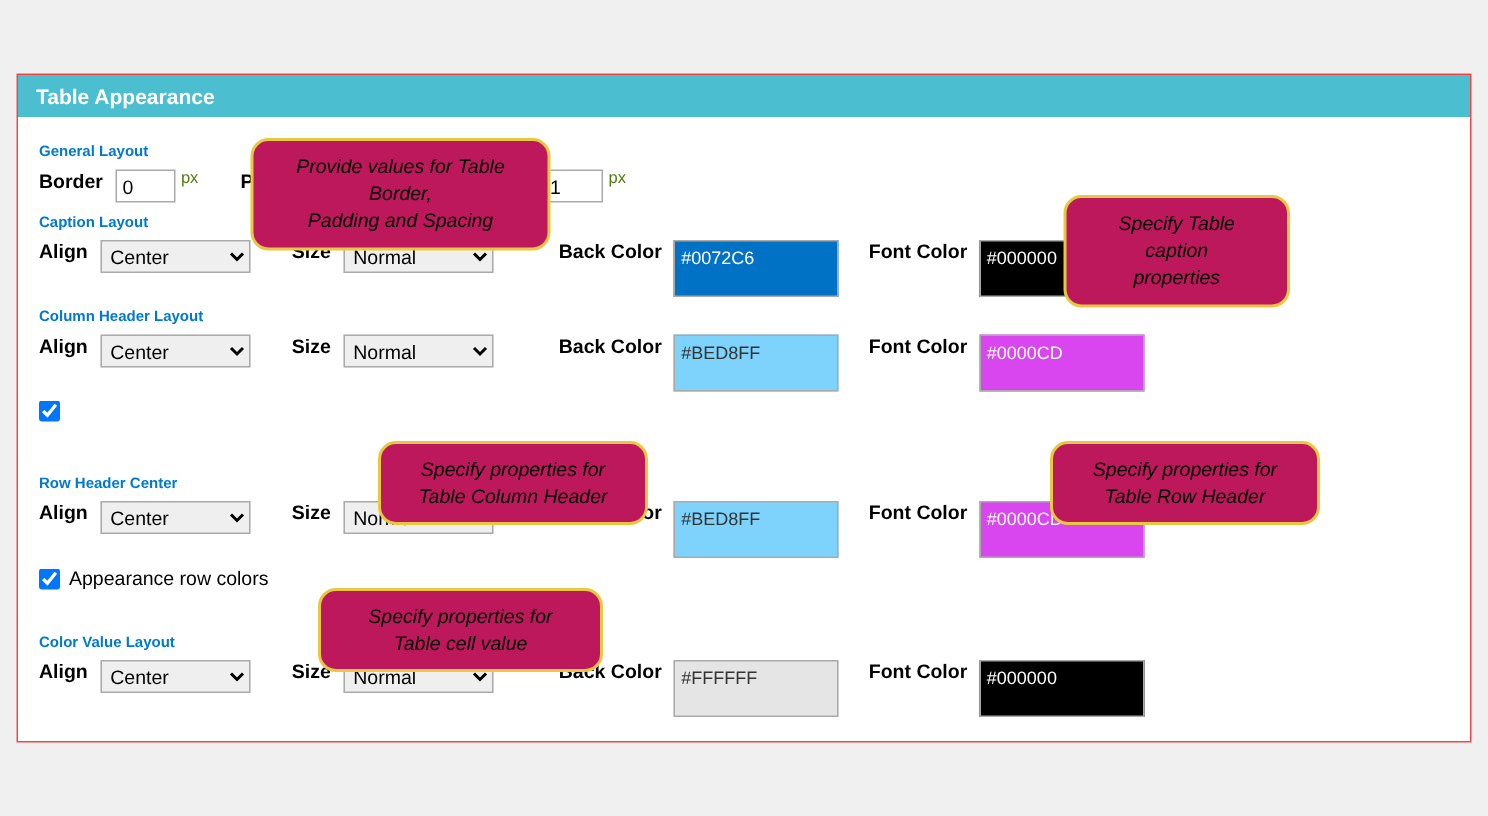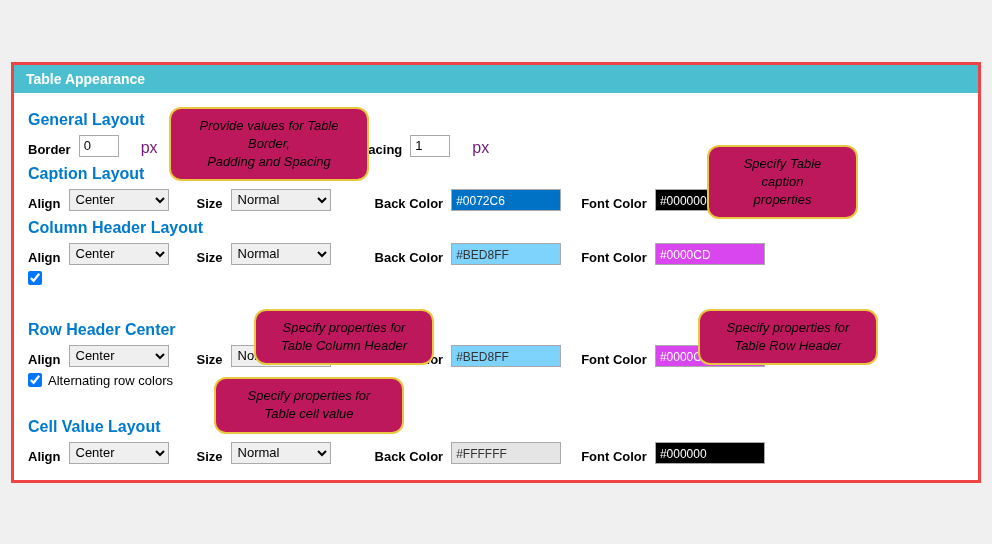--- a/index.html
+++ b/index.html
@@ -9,43 +9,43 @@
       background: #f0f0f0;
       display: flex;
       justify-content: center;
       align-items: center;
       width: 992px;
       height: 544px;
     }
     .main-panel {
       width: 970px;
       background: #fff;
-      border: 3px solid #ef4444;
+      border: 1px solid #ef4444;
     }
     .panel-header {
       background: #4BBFCF;
       color: white;
       font-size: 14px;
       font-weight: bold;
       padding: 6px 12px;
     }
     .panel-body {
       padding: 10px 14px;
       position: relative;
     }
     .section-title {
       color: #007ACC;
       font-weight: bold;
-      font-size: 16px;
+      font-size: 10px;
       margin-bottom: 6px;
       margin-top: 8px;
     }
     .row {
       display: flex;
-      align-items: flex-end;
+      align-items: flex-start;
       margin-bottom: 6px;
       flex-wrap: wrap;
       gap: 4px;
     }
     label {
       font-weight: bold;
       margin-right: 4px;
       white-space: nowrap;
     }
     input[type="text"] {
@@ -55,24 +55,24 @@
       height: 22px;
     }
     input.small { width: 40px; }
     select {
       border: 1px solid #aaa;
       padding: 1px 2px;
       font-size: 13px;
       height: 22px;
       min-width: 100px;
     }
-    .px-label { margin-left: 18px; font-size: 16px; color: #701a75; }
+    .px-label { margin-left: 0; font-size: 11px; color: #4d7c0f; }
     .color-box {
       display: inline-block;
-      height: 22px;
+      height: 38px;
       padding: 2px 4px;
       border: 1px solid #aaa;
       font-size: 12px;
       min-width: 110px;
       text-align: left;
       line-height: 18px;
     }
     .color-box.blue-bg { background: #0072C6; color: white; }
     .color-box.black-bg { background: #000000; color: white; }
     .color-box.light-blue-bg { background: #7dd3fc; color: #333; }
@@ -223,28 +223,28 @@
       <div class="color-box light-blue-bg">
         <span>#BED8FF</span>
       </div>
       <label class="font-color-label">Font Color</label>
       <div class="color-box nav-blue-bg">
         <span>#0000CD</span>
       </div>
     </div>
     <div class="checkbox-row">
       <input type="checkbox" checked="" style="">
-      <span>Alternating row colors</span>
+      <span>Appearance row colors</span>
     </div>
 
     <div class="tooltip-bubble" style="bottom: 46px; left: 200px; width: 190px;">
       <span>Specify properties for<br>Table cell value</span>
     </div>
 
-    <div class="section-title" style="margin-top: 30px;">Cell Value Layout</div>
+    <div class="section-title" style="margin-top: 30px;">Color Value Layout</div>
     <div class="row">
       <label>Align</label>
       <select>
         <option>Center</option>
         <option>Left</option>
         <option>Right</option>
       </select>
       <span class="spacer"></span>
       <label>Size</label>
       <select>

